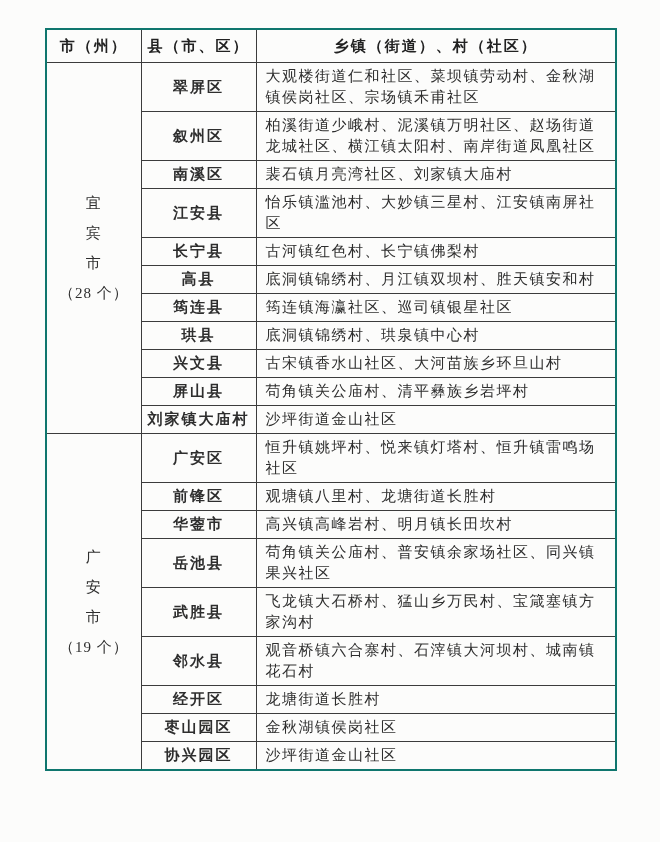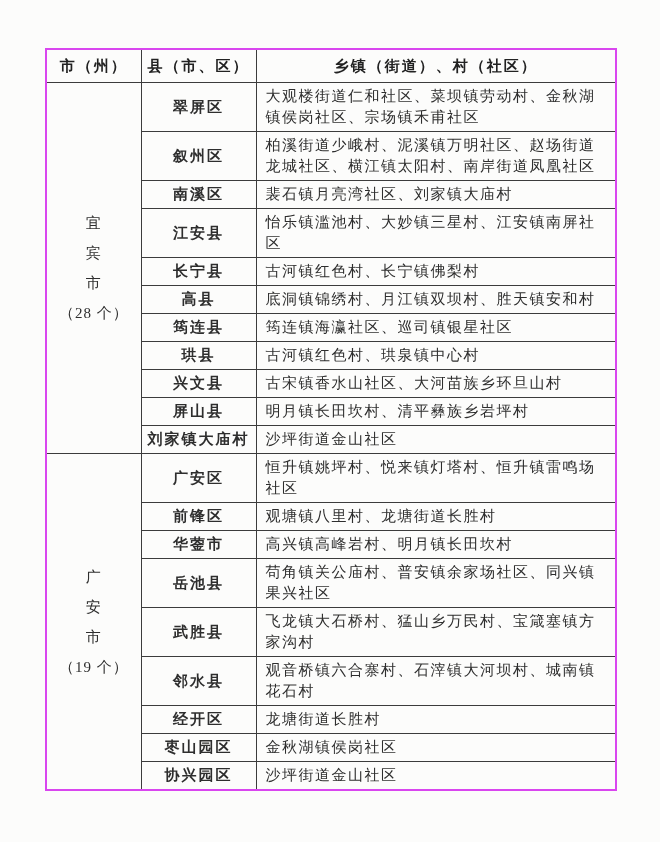--- a/index.html
+++ b/index.html
@@ -12,25 +12,25 @@
     width: 660px;
     height: 842px;
     background: #fcfcfb;
     font-family: "Liberation Serif", "DejaVu Serif", serif;
     color: #2e2e2e;
     overflow: hidden;
   }
   table.admin-table {
     position: absolute;
     left: 45px;
-    top: 48px;
+    top: 28px;
     width: 570px;
     border-collapse: collapse;
     table-layout: fixed;
-    border: 2px solid #d946ef;
+    border: 2px solid #0f766e;
   }
   .admin-table th,
   .admin-table td {
     border: 1px solid #3c3c3c;
     font-size: 15px;
     vertical-align: middle;
   }
   .admin-table th {
     font-weight: bold;
     text-align: center;
@@ -106,29 +106,29 @@
       <tr>
         <td class="county-cell">高县</td>
         <td class="villages-cell">底洞镇锦绣村、月江镇双坝村、胜天镇安和村</td>
       </tr>
       <tr>
         <td class="county-cell">筠连县</td>
         <td class="villages-cell">筠连镇海瀛社区、巡司镇银星社区</td>
       </tr>
       <tr>
         <td class="county-cell">珙县</td>
-        <td class="villages-cell">古河镇红色村、珙泉镇中心村</td>
+        <td class="villages-cell">底洞镇锦绣村、珙泉镇中心村</td>
       </tr>
       <tr>
         <td class="county-cell">兴文县</td>
         <td class="villages-cell">古宋镇香水山社区、大河苗族乡环旦山村</td>
       </tr>
       <tr>
         <td class="county-cell">屏山县</td>
-        <td class="villages-cell">明月镇长田坎村、清平彝族乡岩坪村</td>
+        <td class="villages-cell">苟角镇关公庙村、清平彝族乡岩坪村</td>
       </tr>
       <tr>
         <td class="county-cell">刘家镇大庙村</td>
         <td class="villages-cell">沙坪街道金山社区</td>
       </tr>
 
       <tr>
         <td class="city-cell" rowspan="9">广
 安
 市

